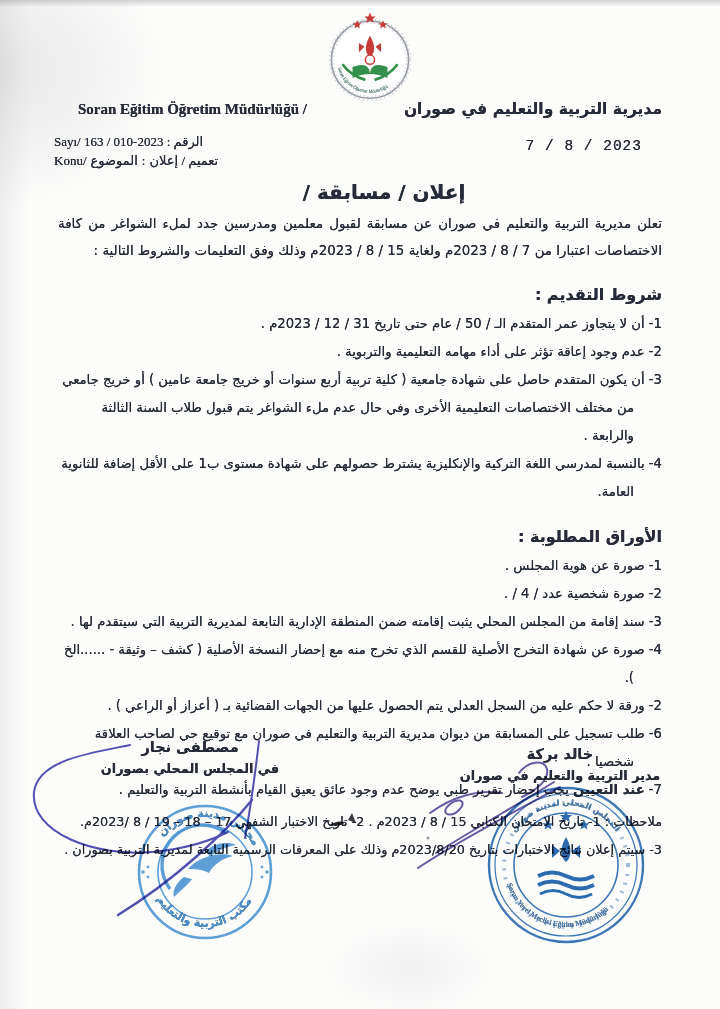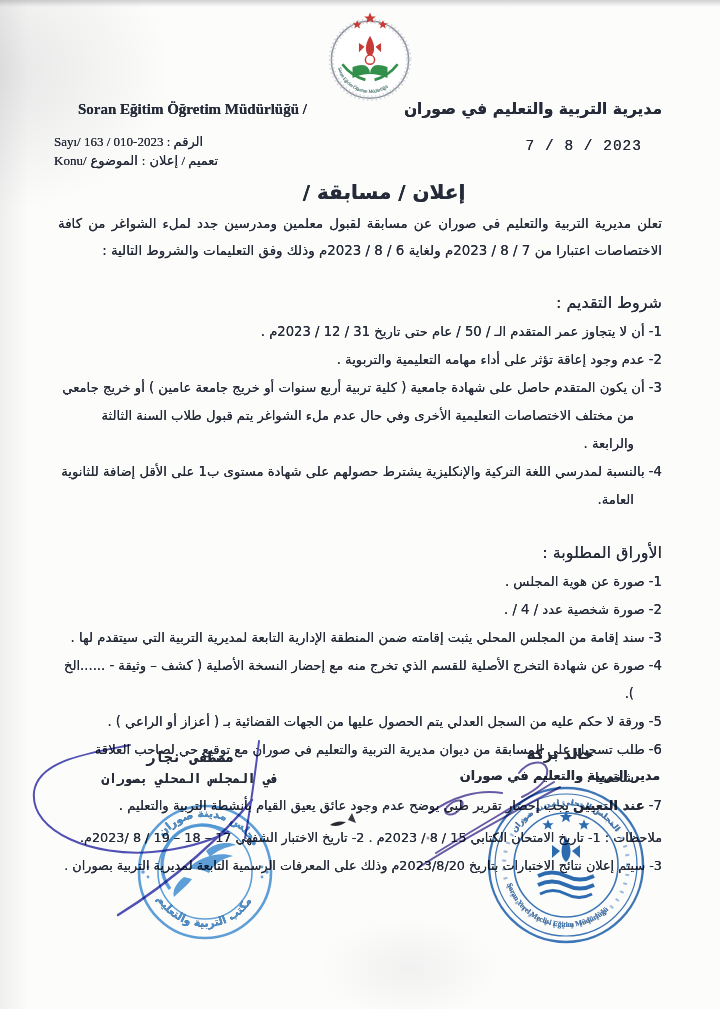--- a/index.html
+++ b/index.html
@@ -19,21 +19,21 @@
   .logo-wrap svg{transform:translateX(10px);}
   .org-row{display:flex;justify-content:space-between;align-items:baseline;padding:0 58px;margin-top:-6px;}
   .org-tr{font-family:"Liberation Serif",serif;font-weight:bold;font-size:15px;margin-left:20px;}
   .org-ar{font-weight:bold;font-size:15.5px;direction:rtl;}
   .meta-row{display:flex;justify-content:space-between;align-items:flex-start;padding:0 78px 0 54px;margin-top:14px;}
   .meta-left{font-family:"Liberation Serif","DejaVu Sans",serif;font-size:13px;line-height:19px;}
   .meta-line{display:flex;gap:4px;align-items:baseline;}
   .meta-date{font-family:Liberation Mono, monospace;font-size:14.5px;margin-top:6px;letter-spacing:1px;}
   .title{text-align:center;font-weight:bold;font-size:20px;margin-top:10px;direction:rtl;padding-left:48px;}
   .intro{direction:rtl;margin:6px 58px 0;font-size:13.4px;line-height:27px;text-align:justify;text-align-last:right;}
-  .section-h{direction:rtl;margin:24px 58px 0;font-weight:normal;font-size:16px;line-height:30px;}
+  .section-h{direction:rtl;margin:16px 58px 0;font-weight:bold;font-size:16px;line-height:30px;}
   .items{direction:rtl;margin:0 58px 0;font-size:13.2px;line-height:28px;}
   .item{padding-right:28px;text-indent:-28px;}
   .notes{direction:rtl;margin:4px 58px 0;font-size:12.8px;line-height:28px;}
   .b{font-weight:bold;}
   .sig-area{position:absolute;left:0;top:735px;width:720px;height:274px;}
   .sig-block{position:absolute;text-align:center;direction:rtl;font-weight:bold;line-height:22px;}
   .sig-name{font-size:14.5px;}
   .sig-title{font-size:12.8px;}
   .stamp{position:absolute;mix-blend-mode:multiply;filter:blur(.3px);}
   .sig-ink{position:absolute;inset:0;mix-blend-mode:multiply;}
@@ -87,56 +87,56 @@
         <span dir="rtl">الموضوع</span>
         <span>:</span>
         <span dir="rtl">تعميم / إعلان</span>
       </div>
     </div>
     <div class="meta-date">7 / 8 / 2023</div>
   </div>
 
   <div class="title">إعلان / مسابقة /</div>
 
-  <p class="intro">تعلن مديرية التربية والتعليم في صوران عن مسابقة لقبول معلمين ومدرسين جدد لملء الشواغر من كافة الاختصاصات اعتبارا من 7 / 8 / 2023م ولغاية 6 / 8 / 2023م وذلك وفق التعليمات والشروط التالية :</p>
+  <p class="intro">تعلن مديرية التربية والتعليم في صوران عن مسابقة لقبول معلمين ومدرسين جدد لملء الشواغر من كافة الاختصاصات اعتبارا من 7 / 8 / 2023م ولغاية 15 / 8 / 2023م وذلك وفق التعليمات والشروط التالية :</p>
 
   <div class="section-h">شروط التقديم :</div>
   <div class="items">
     <div class="item">1- أن لا يتجاوز عمر المتقدم الـ / 50 / عام حتى تاريخ 31 / 12 / 2023م .</div>
     <div class="item">2- عدم وجود إعاقة تؤثر على أداء مهامه التعليمية والتربوية .</div>
     <div class="item">3- أن يكون المتقدم حاصل على شهادة جامعية ( كلية تربية أربع سنوات أو خريج جامعة عامين ) أو خريج جامعي من مختلف الاختصاصات التعليمية الأخرى وفي حال عدم ملء الشواغر يتم قبول طلاب السنة الثالثة والرابعة .</div>
     <div class="item">4- بالنسبة لمدرسي اللغة التركية والإنكليزية يشترط حصولهم على شهادة مستوى ب1 على الأقل إضافة للثانوية العامة.</div>
   </div>
 
   <div class="section-h">الأوراق المطلوبة :</div>
   <div class="items">
     <div class="item">1- صورة عن هوية المجلس .</div>
     <div class="item">2- صورة شخصية عدد / 4 / .</div>
     <div class="item">3- سند إقامة من المجلس المحلي يثبت إقامته ضمن المنطقة الإدارية التابعة لمديرية التربية التي سيتقدم لها .</div>
     <div class="item">4- صورة عن شهادة التخرج الأصلية للقسم الذي تخرج منه مع إحضار النسخة الأصلية ( كشف – وثيقة - ......الخ ).</div>
-    <div class="item">5- ورقة لا حكم عليه من السجل العدلي يتم الحصول عليها من الجهات القضائية بـ ( أعزاز أو الراعي ) .</div>
+    <div class="item">2- ورقة لا حكم عليه من السجل العدلي يتم الحصول عليها من الجهات القضائية بـ ( أعزاز أو الراعي ) .</div>
     <div class="item">6- طلب تسجيل على المسابقة من ديوان مديرية التربية والتعليم في صوران مع توقيع حي لصاحب العلاقة شخصيا .</div>
     <div class="item">
       <span>7- </span><span class="b">عند التعيين</span><span> يجب إحضار تقرير طبي يوضح عدم وجود عائق يعيق القيام بأنشطة التربية والتعليم .</span>
     </div>
   </div>
 
   <div class="notes">
     <div>ملاحظات : 1- تاريخ الامتحان الكتابي 15 / 8 / 2023م .    2- تاريخ الاختبار الشفهي 17 – 18 – 19 / 8 /2023م.</div>
     <div>3- سيتم إعلان نتائج الاختبارات بتاريخ 2023/8/20م وذلك على المعرفات الرسمية التابعة لمديرية التربية بصوران .</div>
   </div>
 
   <div class="sig-area">
 
     <div class="sig-block" style="left:430px;top:8px;width:260px;">
       <div class="sig-name">خالد بركة</div>
       <div class="sig-title">مدير التربية والتعليم في صوران</div>
     </div>
 
-    <div class="sig-block" style="left:85px;top:12px;width:210px;font-family:Liberation Mono, monospace;">
+    <div class="sig-block" style="left:85px;top:1px;width:210px;">
       <div class="sig-name">مصطفى نجار</div>
       <div class="sig-title">في المجلس المحلي بصوران</div>
     </div>
 
     <svg class="stamp" style="left:130px;top:62px;" width="150" height="150" viewBox="0 0 150 150">
       <g stroke="#4d96d8" fill="none" opacity=".9">
         <circle cx="75" cy="75" r="66" stroke-width="2.6"></circle>
         <circle cx="75" cy="75" r="47" stroke-width="1.6"></circle>
       </g>
       <g fill="#4d96d8" opacity=".85">

